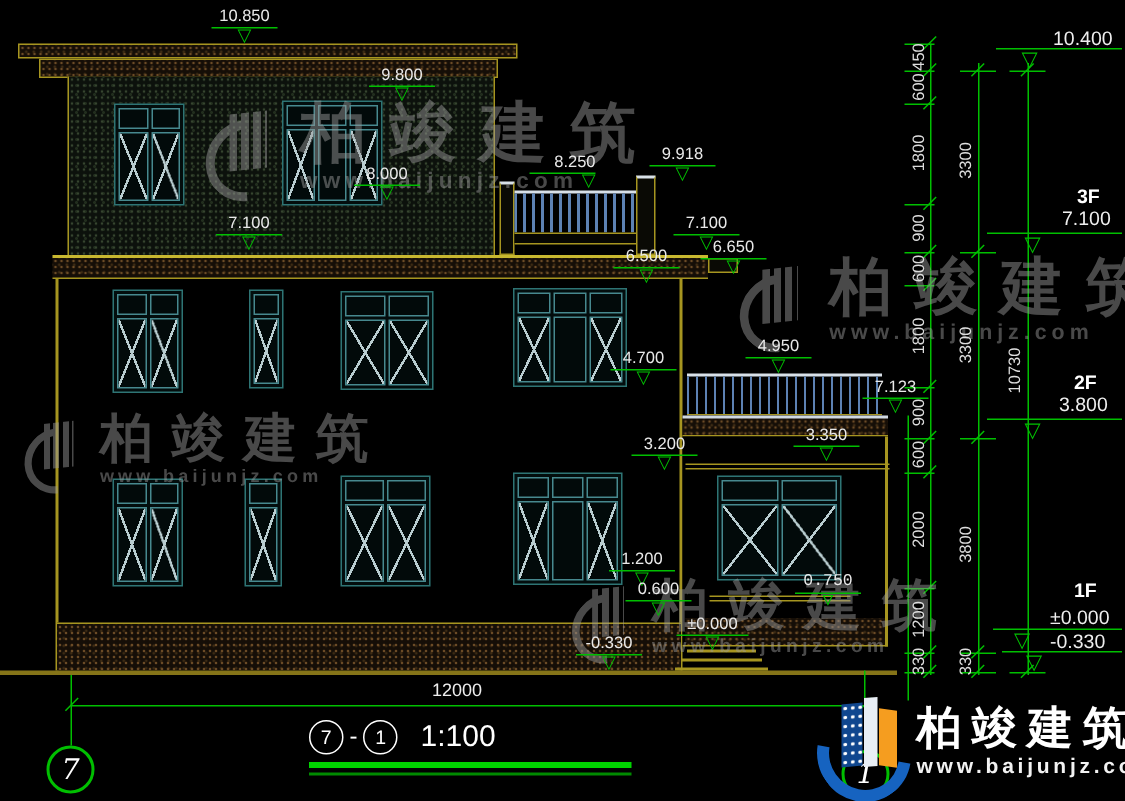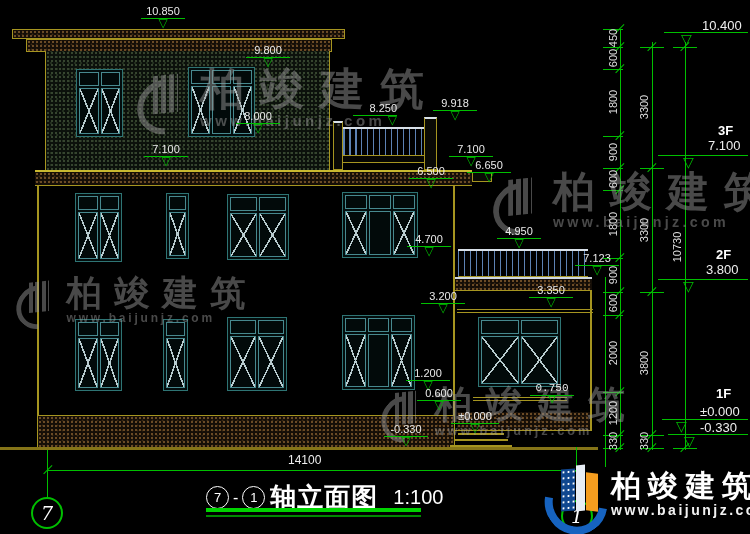--- a/index.html
+++ b/index.html
@@ -393,34 +393,33 @@
   <span class="cd" style="left:644px;top:107px;">3300</span>
   <span class="cd" style="left:644px;top:230px;">3300</span>
   <span class="cd" style="left:644px;top:363px;">3800</span>
   <span class="cd" style="left:644px;top:441px;">330</span>
   <span class="cd" style="left:677px;top:247px;">10730</span>
 
   <div class="vgl" style="left:47px;top:450px;height:47px;"></div>
   <div class="vgl" style="left:576px;top:447px;height:53px;"></div>
   <div class="vgl" style="left:605px;top:277px;height:190px;"></div>
   <div class="abs" style="left:48px;top:470px;width:529px;height:1px;background:var(--g);z-index:2;"></div>
-  <span class="abs" style="left:288px;top:453px;color:#eee;font-size:12px;z-index:3;">14100</span>
+  <span class="abs" style="left:288px;top:453px;color:#eee;font-size:12px;z-index:3;">12000</span>
 
   <div class="axc" style="left:31px;top:497px;">
       <span>7</span>
     </div>
   <div class="axc" style="left:561px;top:500px;">
       <span>1</span>
     </div>
 
   <div class="title">
     <span class="tc">7</span>
     <span class="tdash">-</span>
     <span class="tc">1</span>
-    <span class="tname">轴立面图</span>
     <span class="tscale">1:100</span>
   </div>
   <div class="abs" style="left:206px;top:508px;width:215px;height:4px;background:#00d400;z-index:4;"></div>
   <div class="abs" style="left:206px;top:515px;width:215px;height:2px;background:#008a00;z-index:4;"></div>
 
   <div class="logo">
     <div class="logo-mark">
         <i class="lb1"></i>
         <i class="lb2"></i>
         <i class="lb3"></i>

